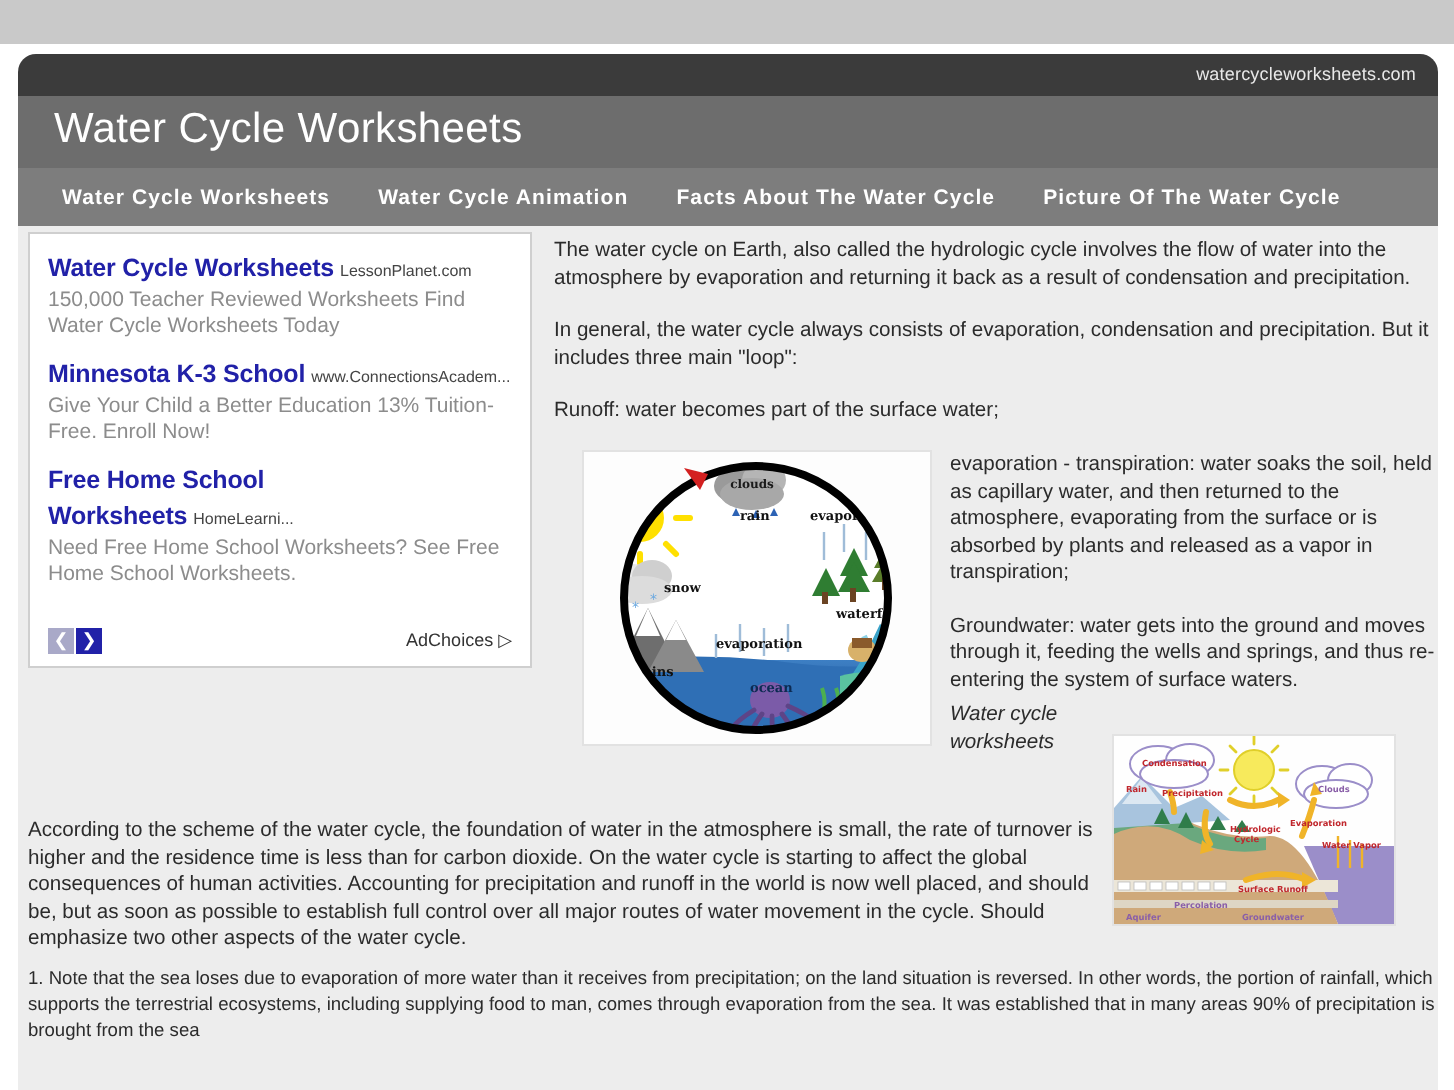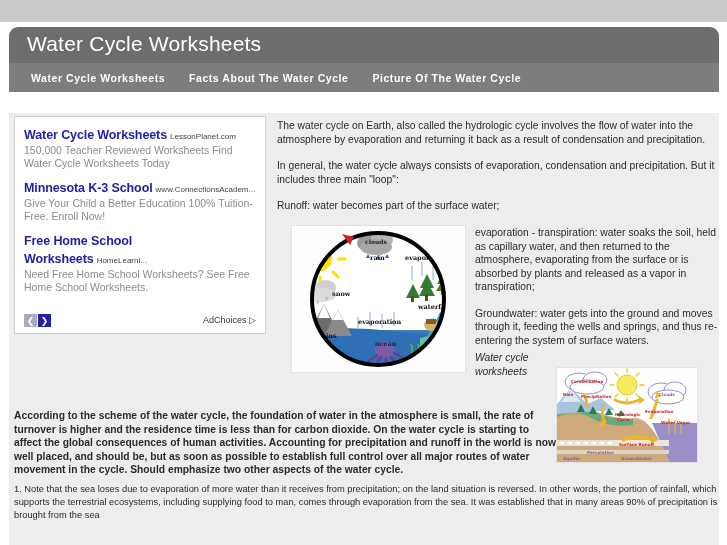--- a/index.html
+++ b/index.html
@@ -193,21 +193,20 @@
     border: 1px solid #e2e2e2;
     background: #ffffff;
     box-sizing: border-box;
     overflow: hidden;
   }
   .diagram-img svg { display: block; }
   .body-para-1 {
     position: absolute;
     left: 5px; top: 296px;
     width: 545px;
-    font-weight: bold;
   }
   .body-para-2 {
     position: absolute;
     left: 5px; top: 370px;
     width: 706px;
     font-size: 9.3px;
     line-height: 13px;
   }
   .body-para-3 {
     position: absolute;
@@ -220,45 +219,49 @@
 </style>
 </head>
 <body>
 
 <div id="page">
 
   <div class="top-strip"></div>
 
   <div class="site-header">
 
+    <div class="header-topbar">
+      <span class="header-domain">watercycleworksheets.com</span>
+    </div>
 
     <div class="header-title-bar">
       <h1 class="header-title">Water Cycle Worksheets</h1>
     </div>
 
     <div class="navbar">
       <a class="nav-item">Water Cycle Worksheets</a>
+      <a class="nav-item">Water Cycle Animation</a>
       <a class="nav-item">Facts About The Water Cycle</a>
       <a class="nav-item">Picture Of The Water Cycle</a>
     </div>
   </div>
 
   <div class="content">
 
     <div class="ad-block">
 
       <div class="ad-item">
         <span class="ad-title">Water Cycle Worksheets</span><span class="ad-url">LessonPlanet.com</span>
         <div class="ad-desc">150,000 Teacher Reviewed Worksheets Find Water Cycle Worksheets Today</div>
       </div>
 
 
       <div class="ad-item">
         <span class="ad-title">Minnesota K-3 School</span><span class="ad-url">www.ConnectionsAcadem...</span>
-        <div class="ad-desc">Give Your Child a Better Education 100% Tuition-Free. Enroll Now!</div>
+        <div class="ad-desc">Give Your Child a Better Education 13% Tuition-Free. Enroll Now!</div>
       </div>
 
       <div class="ad-item">
         <span class="ad-title">Free Home School Worksheets</span><span class="ad-url">HomeLearni...</span>
         <div class="ad-desc">Need Free Home School Worksheets? See Free Home School Worksheets.</div>
       </div>
 
       <div class="ad-footer">
         <div class="ad-arrows">
           <div class="ad-arrow prev">❮</div>

